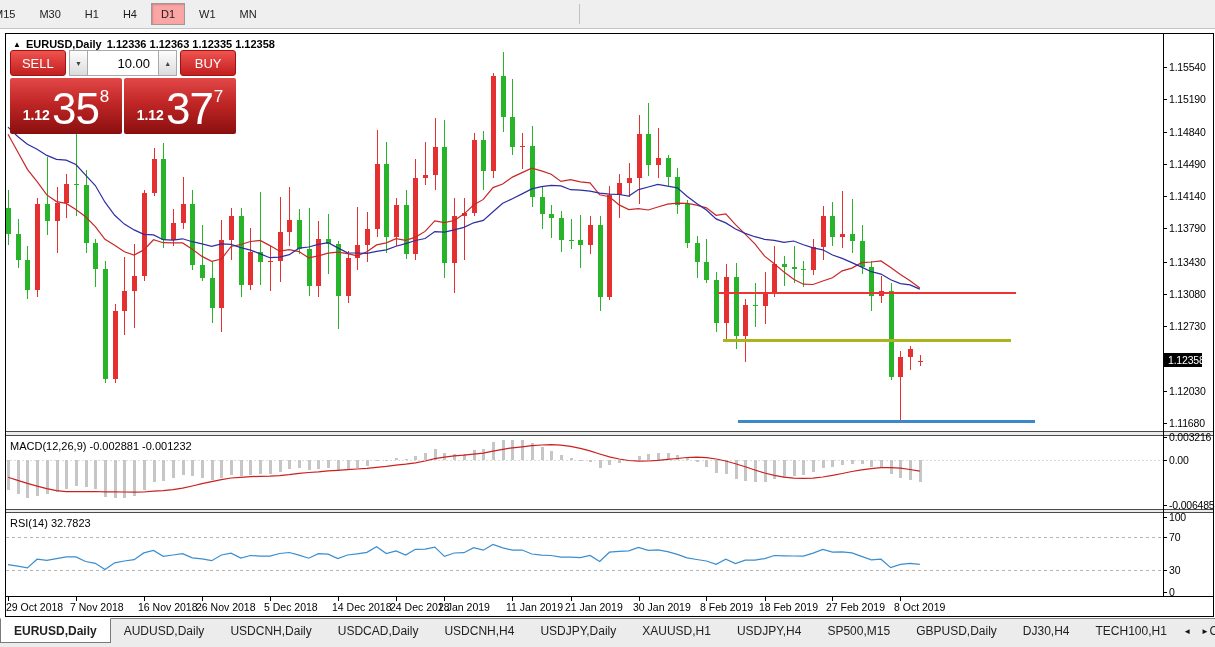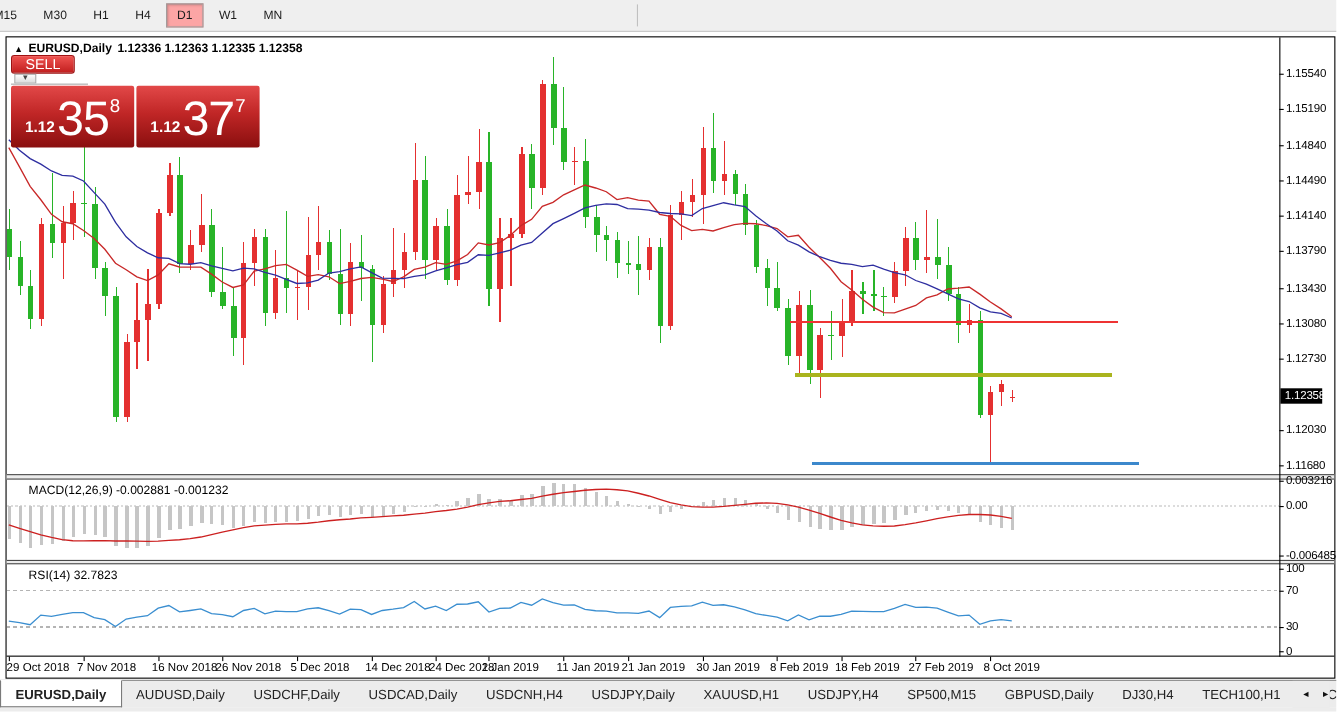--- a/index.html
+++ b/index.html
@@ -34,25 +34,25 @@
   .axlbl { font-size:10.5px; color:#000; letter-spacing:-0.2px; white-space:nowrap; }
   .ptick { width:4px; height:1px; background:#000; left:1157px; }
   .dtick { width:1px; height:4px; background:#000; top:563px; }
   .datelbl { top:567px; font-size:10.5px; color:#000; white-space:nowrap; }
 
   .curprice { left:1158px; width:38px; height:14px; background:#000; color:#fff;
               font-size:10.5px; line-height:14px; padding-left:4px; letter-spacing:-0.2px; }
 
   .splitter { left:0; width:1207px; background:#ececec;
               border-top:1px solid #4a4a4a; border-bottom:1px solid #4a4a4a; }
-  .ind-header { font-size:11px; color:#000; white-space:nowrap;margin-left:16px; }
+  .ind-header { font-size:11px; color:#000; white-space:nowrap; }
 
   
   .octrade { left:4px; top:16px; width:226px; }
-  .oct-row1 { display:flex; height:26px; gap:0;flex-direction:column; }
+  .oct-row1 { display:flex; height:26px; gap:0; }
   .oct-btn { width:58px; height:26px; color:#fff; font-size:13px; border:1px solid #9e1212;
              border-radius:3px; background:linear-gradient(#ef5350,#c21f1f);
              display:flex; align-items:center; justify-content:center; }
   .oct-spin { width:20px; height:26px; background:linear-gradient(#fdfdfd,#dcdcdc);
               border:1px solid #a9a9a9; display:flex; align-items:center; justify-content:center;
               font-size:7px; color:#444; }
   .oct-vol { width:70px; height:26px; border:1px solid #a9a9a9; border-left:none; border-right:none;
              font-size:13px; text-align:right; padding-right:8px; color:#000;
              font-family:"Liberation Sans", sans-serif; }
   .oct-row2 { display:flex; gap:2px; margin-top:2px; }
@@ -506,21 +506,21 @@
       <div class="dtick" style="position: absolute; left: 894px;"></div>
       <div class="datelbl" style="position: absolute; left: 888px;">8 Oct 2019</div>
     </div>
 </div>
 
 <div class="tabbar" id="tabbar">
     <div class="tabspacer"></div>
     <div class="tab active">EURUSD,Daily</div>
     <div class="tab">AUDUSD,Daily</div>
     <div class="tabdiv"></div>
-    <div class="tab">USDCHF,Daily</div>
+    <div class="tab">USDCNH,Daily</div>
     <div class="tabdiv"></div>
     <div class="tab">USDCAD,Daily</div>
     <div class="tabdiv"></div>
     <div class="tab">USDCNH,H4</div>
     <div class="tabdiv"></div>
     <div class="tab">USDJPY,Daily</div>
     <div class="tabdiv"></div>
     <div class="tab">XAUUSD,H1</div>
     <div class="tabdiv"></div>
     <div class="tab">USDJPY,H4</div>

